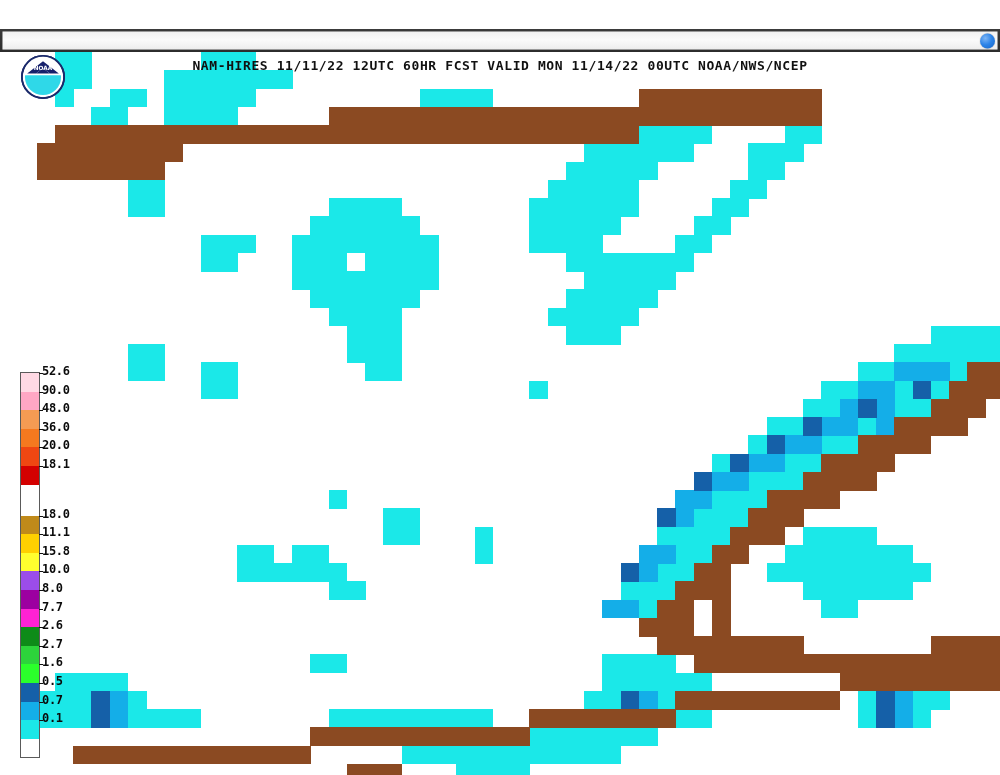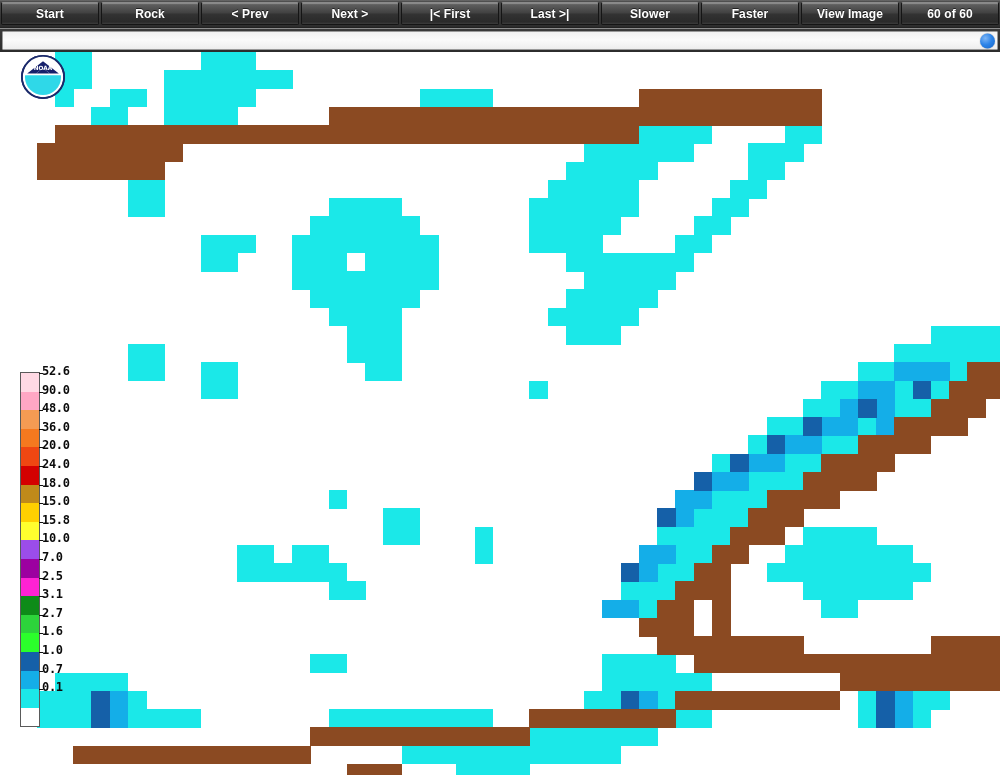--- a/index.html
+++ b/index.html
@@ -105,32 +105,20 @@
   }
   .cb-tick{
     position:absolute;left:18px;top:0;width:4px;height:1px;background:#111;
   }
 </style>
 </head>
 <body>
 
 <div class="app">
 
-  <div class="toolbar" id="toolbar">
-      <div class="tbtn">Start</div>
-      <div class="tbtn">Rock</div>
-      <div class="tbtn">&lt; Prev</div>
-      <div class="tbtn">Next &gt;</div>
-      <div class="tbtn">|&lt; First</div>
-      <div class="tbtn">Last &gt;|</div>
-      <div class="tbtn">Slower</div>
-      <div class="tbtn">Faster</div>
-      <div class="tbtn">View Image</div>
-      <div class="tbtn counter">60 of 60</div>
-    </div>
 
   <div class="sliderbar">
     <div class="slider-track">
       <div class="slider-thumb"></div>
     </div>
   </div>
 
   <div class="stage">
 
     <div class="grid-layer" id="gridlayer">
@@ -842,20 +830,21 @@
         <path d="M6 46 a44 44 0 0 1 88 0 z" fill="#ffffff"></path>
         <path d="M14 42 L50 14 L86 42 L66 42 L50 30 L34 42 Z" fill="#16206b"></path>
         <path d="M50 30 L34 42 L66 42 Z" fill="#16206b"></path>
         <path d="M12 48 a38 38 0 0 0 76 0 z" fill="#2fd8e8"></path>
         <path d="M20 52 a30 30 0 0 0 60 0 z" fill="#ffffff" opacity="0.0"></path>
         <text x="50" y="33" font-size="13" font-family="DejaVu Sans, sans-serif" font-weight="bold" fill="#ffffff" text-anchor="middle">NOAA</text>
         <circle cx="50" cy="50" r="48" fill="none" stroke="#1b2a6b" stroke-width="4"></circle>
       </svg>
     </div>
 
+    <div class="map-title">NAM-HIRES 11/11/22 12UTC 60HR FCST VALID MON 11/14/22 00UTC NOAA/NWS/NCEP</div>
 
     <div class="colorbar" id="colorbar">
         <div class="cb-swatch" style="background: rgb(255, 217, 228);">
           <span class="cb-tick"></span>
           <span class="cb-label">52.6</span>
         </div>
         <div class="cb-swatch" style="background: rgb(255, 167, 196);">
           <span class="cb-tick"></span>
           <span class="cb-label">90.0</span>
         </div>
@@ -866,61 +855,61 @@
         <div class="cb-swatch" style="background: rgb(245, 121, 31);">
           <span class="cb-tick"></span>
           <span class="cb-label">36.0</span>
         </div>
         <div class="cb-swatch" style="background: rgb(239, 71, 18);">
           <span class="cb-tick"></span>
           <span class="cb-label">20.0</span>
         </div>
         <div class="cb-swatch" style="background: rgb(212, 0, 0);">
           <span class="cb-tick"></span>
-          <span class="cb-label">24.0</span>
-        </div>
-        <div class="cb-swatch" style="background: rgb(192, 138, 26);">
+          <span class="cb-label">18.1</span>
+        </div>
+        <div class="cb-swatch" style="background: rgb(192, 138, 26); margin-top: 31px;">
           <span class="cb-tick"></span>
           <span class="cb-label">18.0</span>
         </div>
         <div class="cb-swatch" style="background: rgb(255, 208, 0);">
           <span class="cb-tick"></span>
-          <span class="cb-label">15.0</span>
+          <span class="cb-label">11.1</span>
         </div>
         <div class="cb-swatch" style="background: rgb(255, 255, 46);">
           <span class="cb-tick"></span>
           <span class="cb-label">15.8</span>
         </div>
         <div class="cb-swatch" style="background: rgb(155, 77, 234);">
           <span class="cb-tick"></span>
           <span class="cb-label">10.0</span>
         </div>
         <div class="cb-swatch" style="background: rgb(156, 0, 160);">
           <span class="cb-tick"></span>
-          <span class="cb-label">7.0</span>
+          <span class="cb-label">8.0</span>
         </div>
         <div class="cb-swatch" style="background: rgb(255, 34, 212);">
           <span class="cb-tick"></span>
-          <span class="cb-label">2.5</span>
+          <span class="cb-label">7.7</span>
         </div>
         <div class="cb-swatch" style="background: rgb(14, 139, 24);">
           <span class="cb-tick"></span>
-          <span class="cb-label">3.1</span>
+          <span class="cb-label">2.6</span>
         </div>
         <div class="cb-swatch" style="background: rgb(45, 212, 59);">
           <span class="cb-tick"></span>
           <span class="cb-label">2.7</span>
         </div>
         <div class="cb-swatch" style="background: rgb(43, 255, 43);">
           <span class="cb-tick"></span>
           <span class="cb-label">1.6</span>
         </div>
         <div class="cb-swatch" style="background: rgb(21, 96, 168);">
           <span class="cb-tick"></span>
-          <span class="cb-label">1.0</span>
+          <span class="cb-label">0.5</span>
         </div>
         <div class="cb-swatch" style="background: rgb(20, 174, 232);">
           <span class="cb-tick"></span>
           <span class="cb-label">0.7</span>
         </div>
         <div class="cb-swatch" style="background: rgb(27, 232, 232);">
           <span class="cb-tick"></span>
           <span class="cb-label">0.1</span>
         </div>
         <div class="cb-swatch" style="background: rgb(255, 255, 255);"></div>

